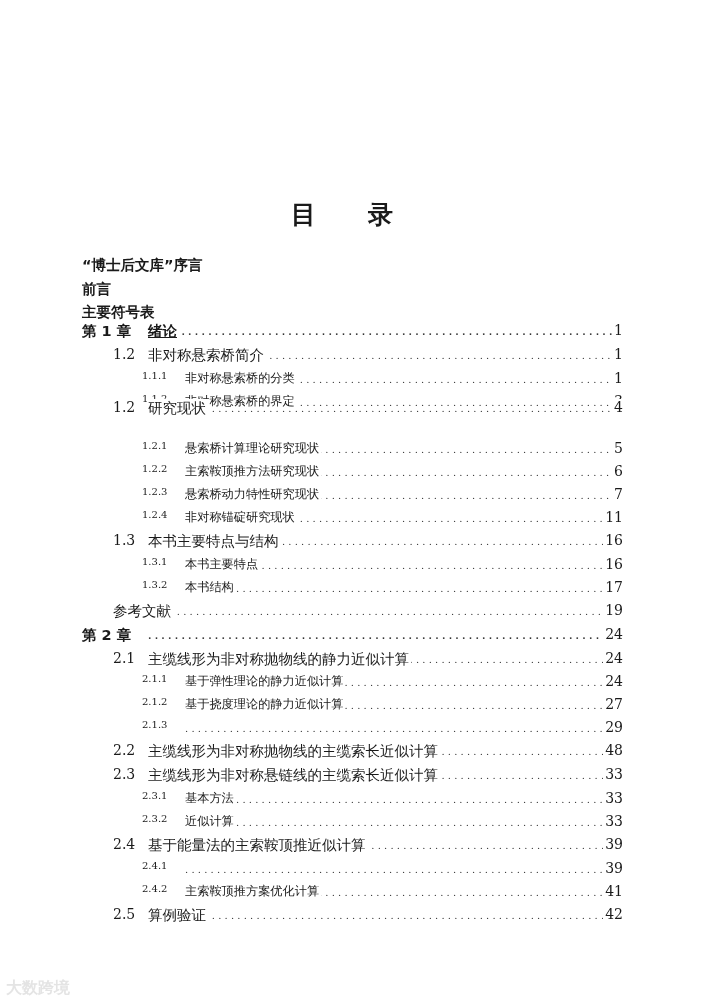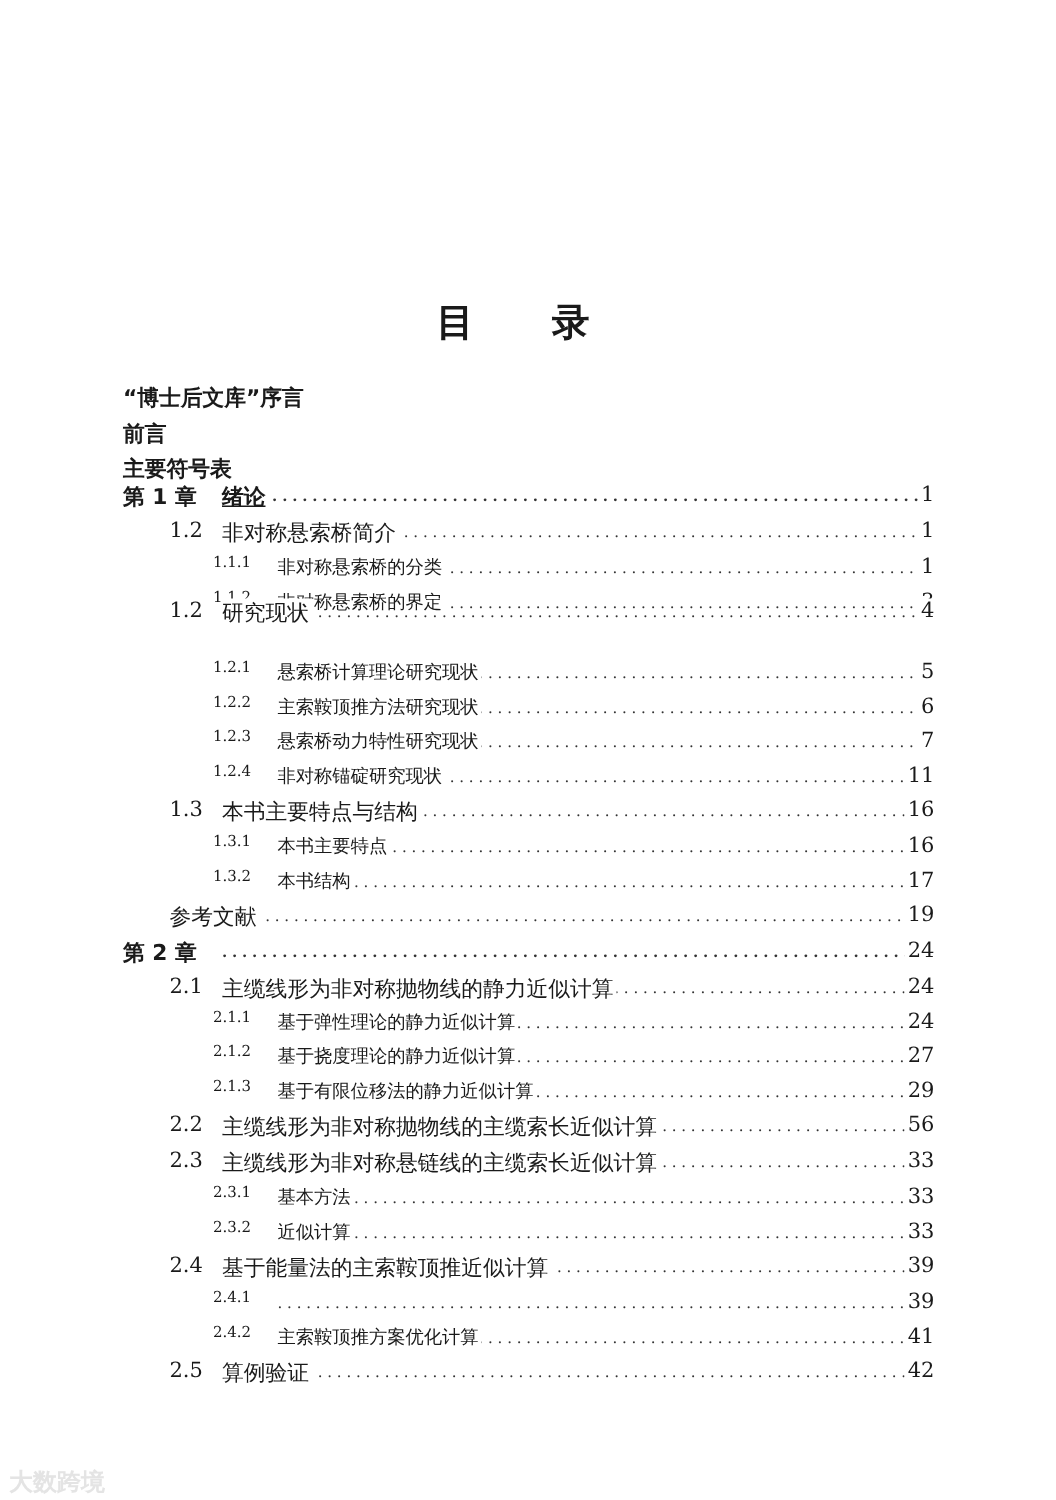--- a/index.html
+++ b/index.html
@@ -137,29 +137,28 @@
       <span class="pg">24</span>
     </div>
     <div class="row sub" style="top: 696px;">
       <span class="num">2.1.2</span>
       <span class="txt">基于挠度理论的静力近似计算</span>
       <span class="dots" style="left:185px;top:4px;">........................................................................................................................</span>
       <span class="pg">27</span>
     </div>
     <div class="row sub" style="top: 719px;">
       <span class="num">2.1.3</span>
-      <span class="txt">基于有限位移法的静力近似计算</span>
       <span class="dots" style="left:185px;top:4px;">........................................................................................................................</span>
       <span class="pg">29</span>
     </div>
     <div class="row sec" style="top: 742px;">
       <span class="num">2.2</span>
       <span class="txt">主缆线形为非对称抛物线的主缆索长近似计算</span>
       <span class="dots" style="left:148px;top:4px;">........................................................................................................................</span>
-      <span class="pg">56</span>
+      <span class="pg">48</span>
     </div>
     <div class="row sec" style="top: 766px;">
       <span class="num">2.3</span>
       <span class="txt">主缆线形为非对称悬链线的主缆索长近似计算</span>
       <span class="dots" style="left:148px;top:4px;">........................................................................................................................</span>
       <span class="pg">33</span>
     </div>
     <div class="row sub" style="top: 790px;">
       <span class="num">2.3.1</span>
       <span class="txt">基本方法</span>

